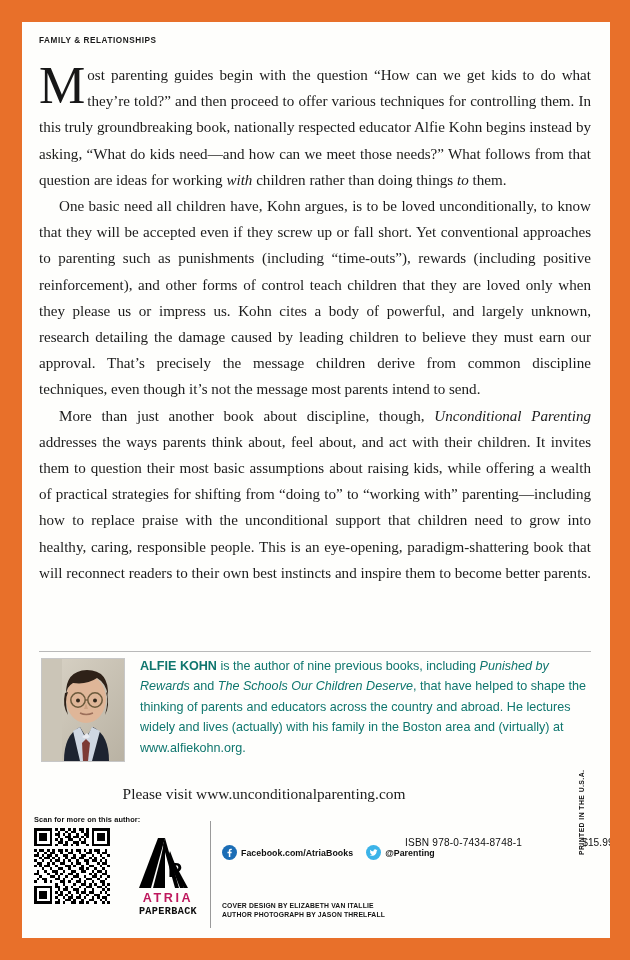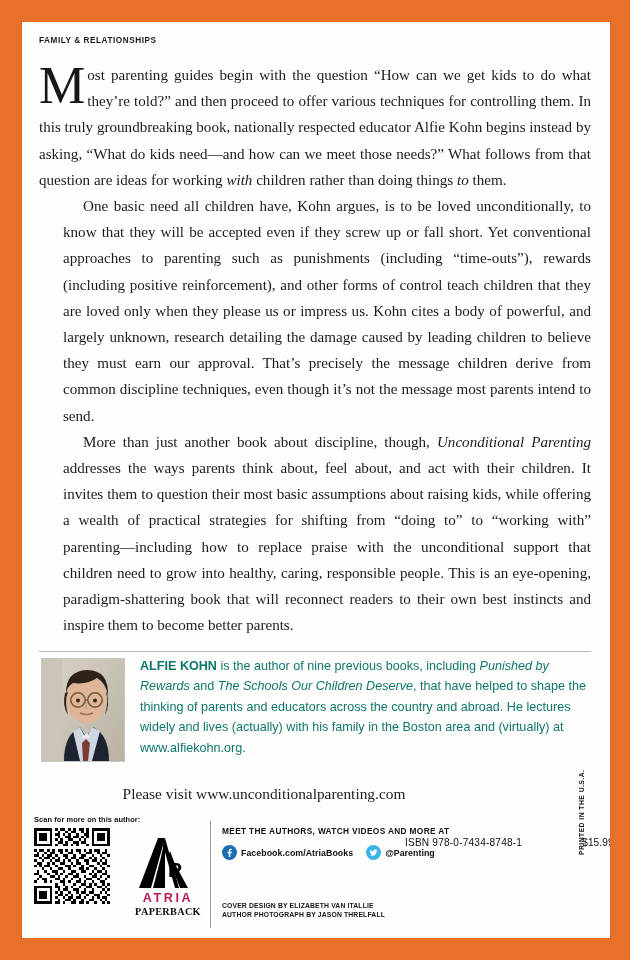--- a/index.html
+++ b/index.html
@@ -55,21 +55,20 @@
     text-align: justify;
     text-justify: inter-word;
     hyphens: none;
     text-indent: 20px;
   }
   .body-copy p.first {
     text-indent: 0;
   }
   .body-copy p + p {
     margin-top: 0;
-    margin-left: 24px;
   }
   .dropcap {
     float: left;
     font-family: "Liberation Serif", serif;
     font-size: 52px;
     line-height: 44px;
     padding-right: 2px;
     padding-top: 2px;
     color: #171717;
   }
@@ -165,21 +164,21 @@
   .atria-mark { display:block; margin: 0 auto; }
   .atria-name {
     font-family: "Liberation Sans", sans-serif;
     font-size: 12.6px;
     font-weight: bold;
     letter-spacing: 2.6px;
     color: #be185d;
     margin-top: 2px;
   }
   .atria-sub {
-    font-family: Liberation Serif, serif;
+    font-family: Liberation Mono, monospace;
     font-size: 10.2px;
     font-weight: bold;
     letter-spacing: 0.35px;
     color: #0c0c0c;
     margin-top: 1px;
   }
   .vrule {
     position: absolute;
     left: 188px;
     top: 6px;
@@ -203,21 +202,21 @@
   }
   .ss-domain {
     font-family: "Liberation Sans", sans-serif;
     font-size: 21.5px;
     font-weight: bold;
     letter-spacing: -0.2px;
     color: #0a0a0a;
     margin-top: -1px;
   }
   .social-row {
-    margin-top: 9px;
+    margin-top: 19px;
     display: flex;
     align-items: flex-start;
   }
   .social-item {
     display: flex;
     align-items: center;
     margin-right: 13px;
   }
   .social-item .glyph { display: block; }
   .social-item .slabel {
@@ -578,21 +577,20 @@
           <path d="M36 27 L49 51 L45 51 L34 32 Z" fill="#000"></path>
           <text x="29" y="40" font-family="Liberation Sans, sans-serif" font-size="21" font-weight="bold" fill="#000">P</text>
         </svg>
         <div class="atria-name">ATRIA</div>
         <div class="atria-sub">PAPERBACK</div>
       </div>
 
       <div class="vrule"></div>
 
       <div class="ss-block">
-        <div class="ss-kicker">MEET THE AUTHORS, WATCH VIDEOS AND MORE AT</div>
         <div class="social-row">
           <div class="social-item">
             <svg class="glyph" width="15" height="15" viewBox="0 0 24 24" xmlns="http://www.w3.org/2000/svg">
               <circle cx="12" cy="12" r="12" fill="#1b6db5"></circle>
               <path d="M13.3 19v-6h2l.3-2.4h-2.3V9.1c0-.7.2-1.1 1.2-1.1h1.2V5.9c-.2 0-.9-.1-1.8-.1-1.8 0-3 1.1-3 3.1v1.7H8.7V13h2.2v6z" fill="#fff"></path>
             </svg>
             <span class="slabel">Facebook.com/AtriaBooks</span>
           </div>
           <div class="social-item">
             <svg class="glyph" width="15" height="15" viewBox="0 0 24 24" xmlns="http://www.w3.org/2000/svg">

